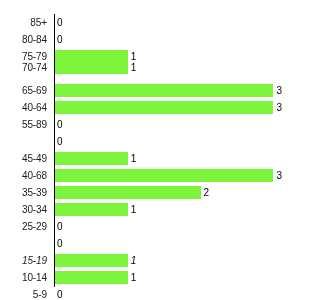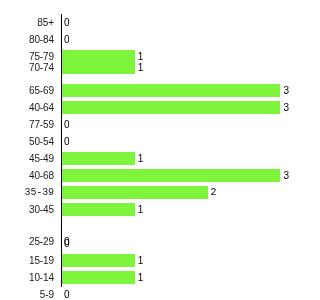--- a/index.html
+++ b/index.html
@@ -11,21 +11,20 @@
     width: 300px;
     height: 300px;
     font-family: "Liberation Sans", sans-serif;
     overflow: hidden;
   }
   #chart {
     position: relative;
     width: 300px;
     height: 276px;
     background: #ffffff;
-    margin-left: 7px;
   }
   .plot {
     position: absolute;
     left: 0;
     top: 14px;
     width: 300px;
     height: 273px;
   }
   .axis-line {
     position: absolute;
@@ -99,55 +98,54 @@
         <div class="cat-label">65-69</div>
         <div class="bar" style="width: 218.4px; background: rgb(126, 245, 60);"></div>
         <div class="val-label" style="left: 276.4px;">3</div>
       </div>
       <div class="row" style="top: 85px;">
         <div class="cat-label">40-64</div>
         <div class="bar" style="width: 218.4px; background: rgb(126, 245, 60);"></div>
         <div class="val-label" style="left: 276.4px;">3</div>
       </div>
       <div class="row" style="top: 102px;">
-        <div class="cat-label">77-59</div>
+        <div class="cat-label">55-89</div>
         <div class="val-label" style="left: 57px;">0</div>
       </div>
       <div class="row" style="top: 119px;">
-        <div class="cat-label">50-54</div>
         <div class="val-label" style="left: 57px;">0</div>
       </div>
       <div class="row" style="top: 136px; text-decoration: underline;">
         <div class="cat-label">45-49</div>
         <div class="bar" style="width: 72.8px; background: rgb(126, 245, 60);"></div>
         <div class="val-label" style="left: 130.8px;">1</div>
       </div>
       <div class="row" style="top: 153px;">
         <div class="cat-label">40-68</div>
         <div class="bar" style="width: 218.4px; background: rgb(126, 245, 60);"></div>
         <div class="val-label" style="left: 276.4px;">3</div>
       </div>
-      <div class="row" style="top: 170px; font-family: Liberation Mono, monospace;">
+      <div class="row" style="top: 170px;">
         <div class="cat-label">35-39</div>
         <div class="bar" style="width: 145.6px; background: rgb(126, 245, 60);"></div>
         <div class="val-label" style="left: 203.6px;">2</div>
       </div>
       <div class="row" style="top: 187px;">
-        <div class="cat-label">30-45</div>
+        <div class="cat-label">30-34</div>
         <div class="bar" style="width: 72.8px; background: rgb(126, 245, 60);"></div>
         <div class="val-label" style="left: 130.8px;">1</div>
       </div>
-      <div class="row" style="top: 219px;">
+      <div class="row" style="top: 204px;">
         <div class="cat-label">25-29</div>
         <div class="val-label" style="left: 57px;">0</div>
       </div>
       <div class="row" style="top: 221px;">
         <div class="val-label" style="left: 57px;">0</div>
       </div>
-      <div class="row" style="top: 238px;">
+      <div class="row" style="top: 238px; font-style: italic;">
         <div class="cat-label">15-19</div>
         <div class="bar" style="width: 72.8px; background: rgb(126, 245, 60);"></div>
         <div class="val-label" style="left: 130.8px;">1</div>
       </div>
       <div class="row" style="top: 255px;">
         <div class="cat-label">10-14</div>
         <div class="bar" style="width: 72.8px; background: rgb(126, 245, 60);"></div>
         <div class="val-label" style="left: 130.8px;">1</div>
       </div>
       <div class="row" style="top: 272px;">

